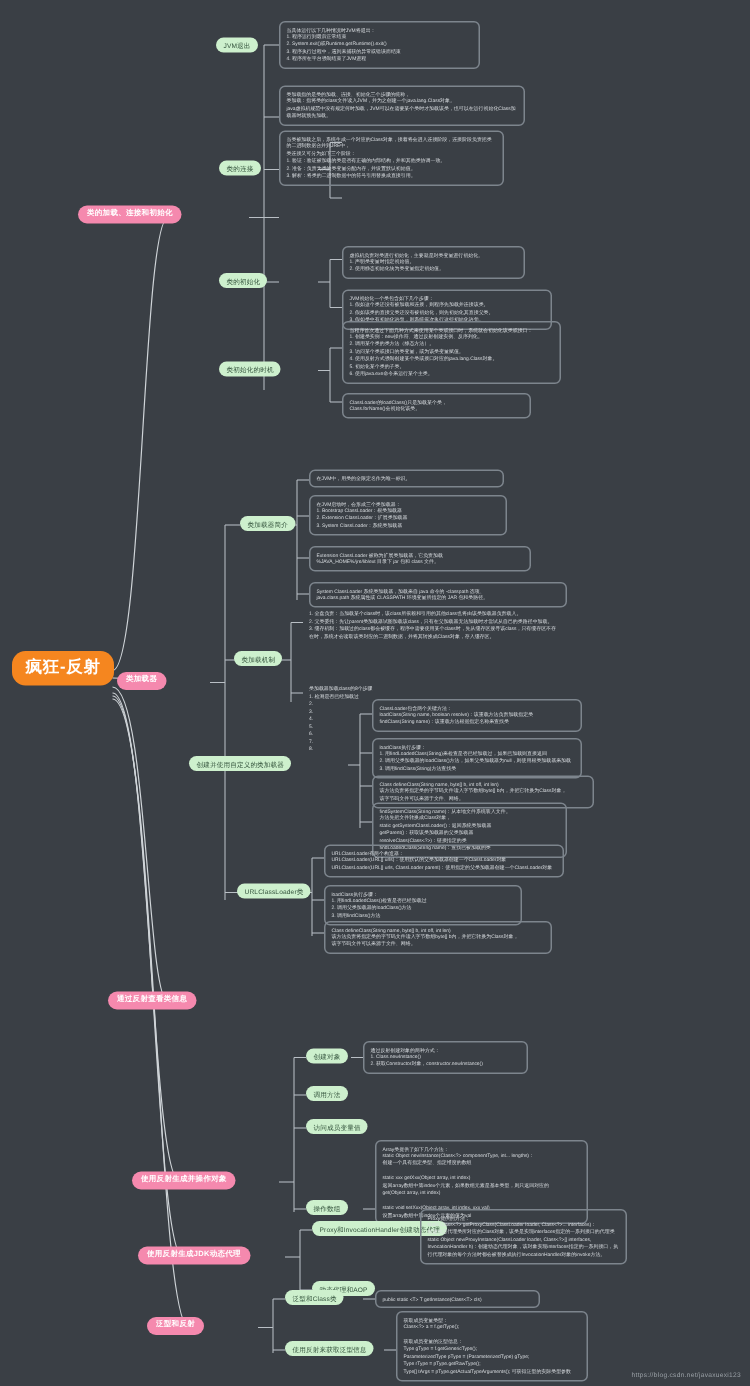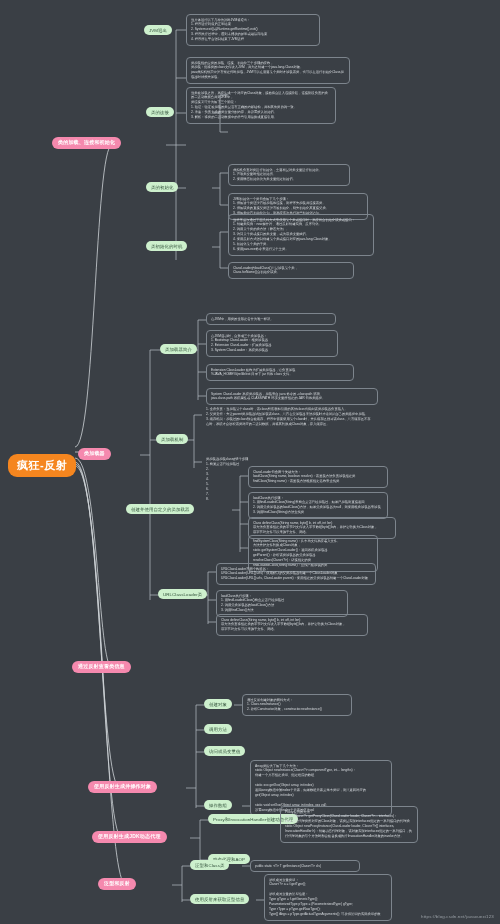--- a/index.html
+++ b/index.html
@@ -165,21 +165,21 @@
 
       <path d="M172,885 L182,885"></path>
       <path d="M182,866 L182,902"></path>
       <path d="M182,866 L190,866"></path>
       <path d="M182,900 L190,900"></path>
       <path d="M242,866 L250,866"></path>
       <path d="M256,900 L264,900"></path>
     </g>
   </svg>
 
-  <div class="node root" style="left:8px; top:454px;">疯狂-反射</div>
+  <div class="node root" style="left:8px; top:434px;">疯狂-反射</div>
 
   <div class="node branch" style="left:52px; top:137px;">类的加载、连接和初始化</div>
 
   <div class="leaf" style="left:186px; top:14px; width:134px;">当具体运行以下几种情况时JVM将退出：
 1. 程序运行到最后正常结束
 2. System.exit()或Runtime.getRuntime().exit()
 3. 程序执行过程中，遇到未捕获的异常或错误而结束
 4. 程序所在平台强制结束了JVM进程</div>
   <div class="node sub" style="left:144px; top:25px;">JVM退出</div>
 

